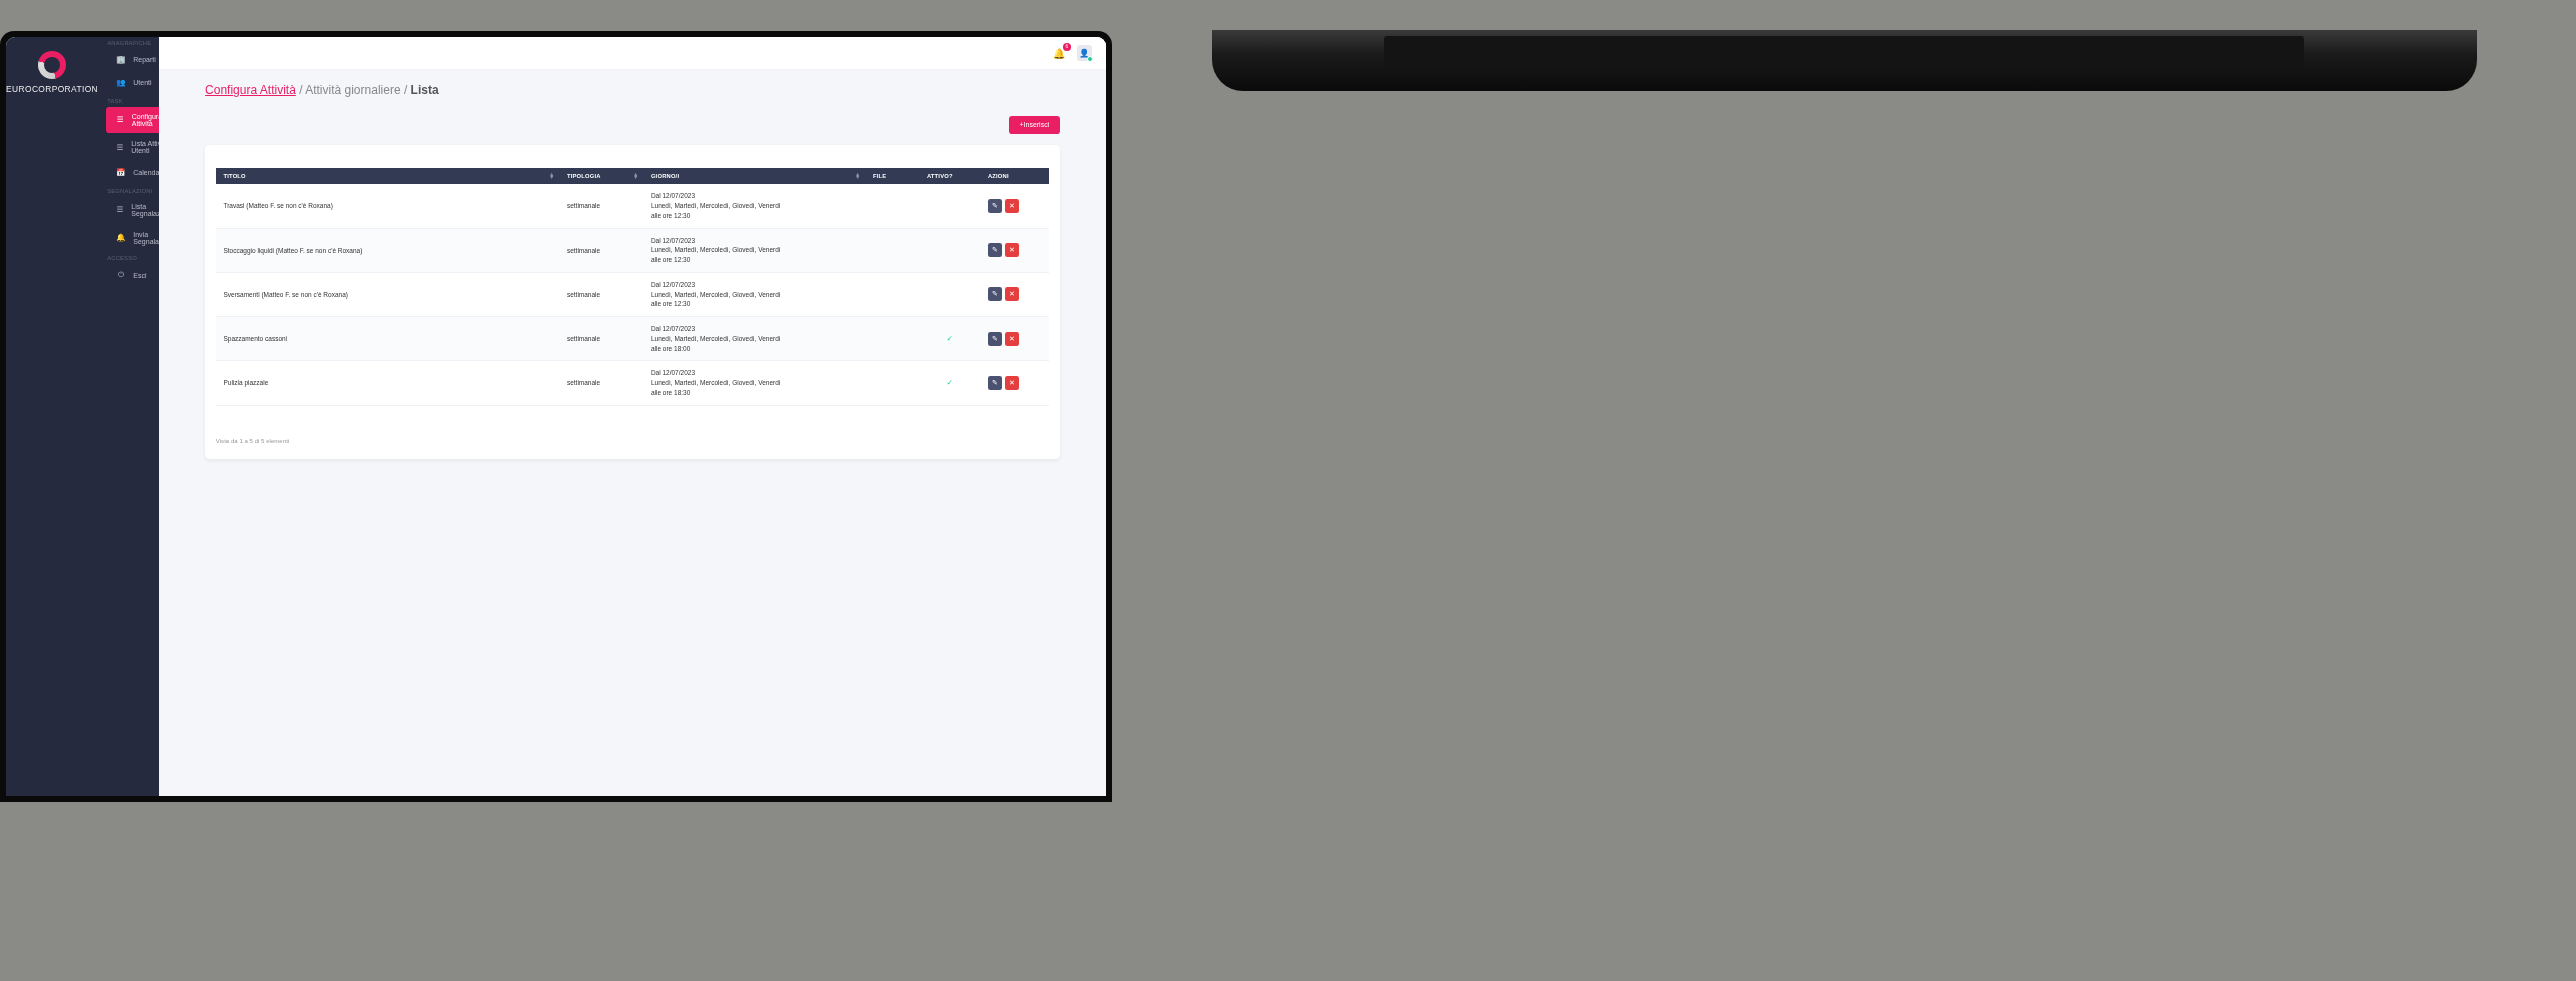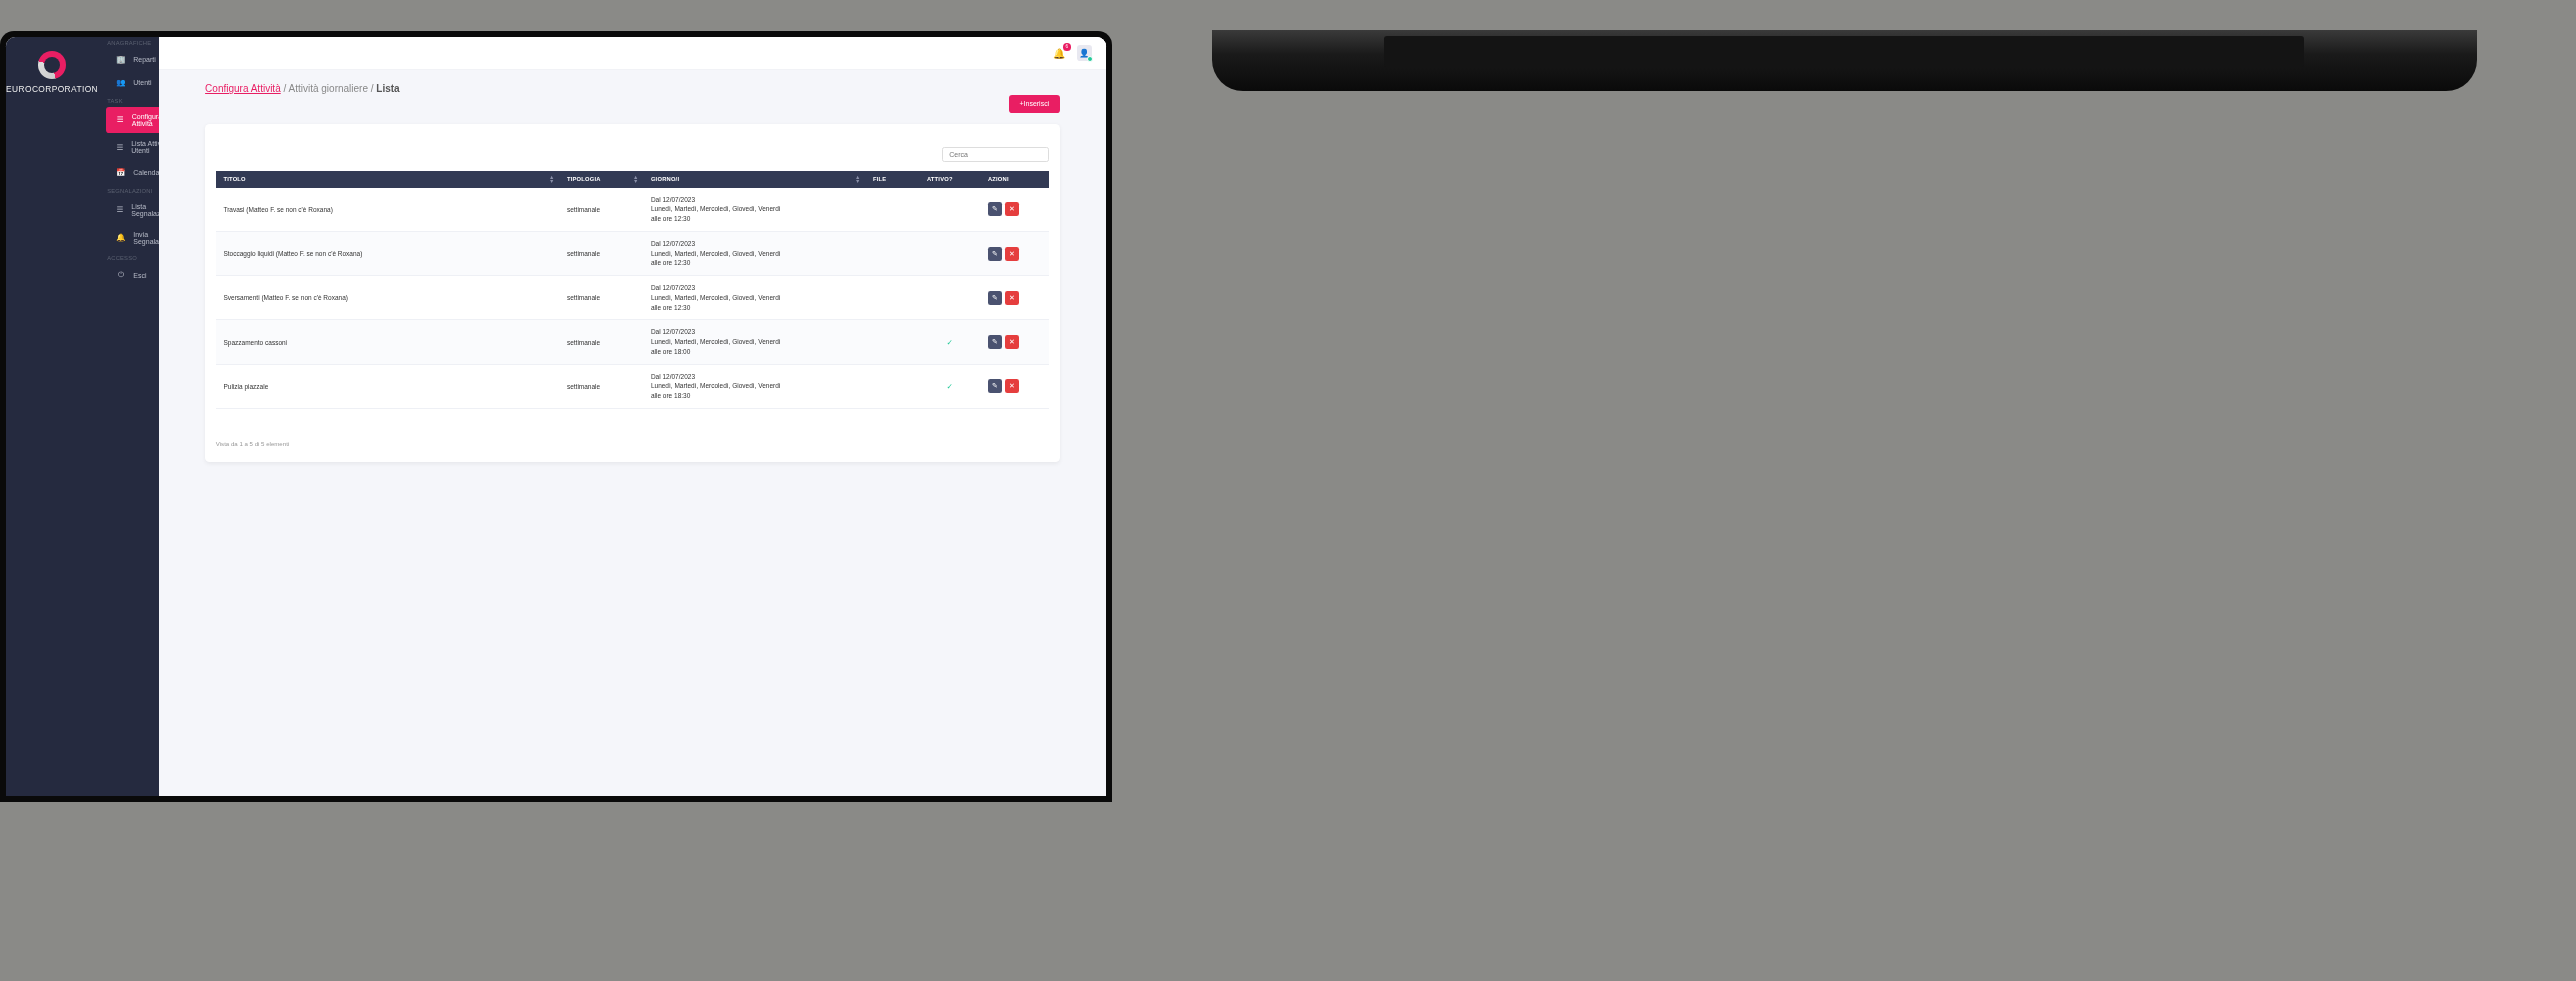--- a/index.html
+++ b/index.html
@@ -20,21 +20,21 @@
 .sidebar-footer{margin-top:auto;padding:7.7px 10.7px;font-size:5.8px;color:#7a7e90}
 .sidebar-footer .heart{color:#e91e63}
 .main{flex:1;background:#f5f6fa;display:flex;flex-direction:column;position:relative;min-width:0}
 .topbar{height:32px;background:#fff;display:flex;justify-content:flex-end;align-items:center;padding:0 14px;gap:10.7px;box-shadow:0 0.8px 1.5px rgba(0,0,0,.05)}
 .bell-wrap{position:relative}
 .bell-icon{font-size:10px;color:#555}
 .badge{position:absolute;top:-3.1px;right:-4.6px;background:#e91e63;color:#fff;font-size:4.6px;border-radius:50%;width:7.7px;height:7.7px;display:flex;align-items:center;justify-content:center}
 .user-avatar{width:15.3px;height:15.3px;border-radius:3.1px;background:#e8e8f0;display:flex;align-items:center;justify-content:center;font-size:8.4px;color:#888;position:relative}
 .user-avatar::after{content:"";position:absolute;bottom:-1.5px;right:-1.5px;width:4.6px;height:4.6px;background:#20c997;border-radius:50%;border:0.8px solid #fff}
 .content{padding:14px 46px 31px}
-.breadcrumb{font-size:10px;margin-bottom:1px;color:#888}
+.breadcrumb{font-size:12px;margin-bottom:19px;color:#888}
 .breadcrumb a{color:#e91e63;text-decoration:underline}
 .breadcrumb .cur{color:#555;font-weight:bold}
 .action-row{display:flex;justify-content:flex-end;margin-bottom:10.7px}
 .btn-insert{background:#e91e63;color:#fff;border:none;padding:5.4px 10.7px;font-size:7px;border-radius:3.1px;cursor:pointer}
 .card{background:#fff;border-radius:4.6px;box-shadow:0 1.5px 4.6px rgba(0,0,0,.06);padding:23px 10.7px 15.3px}
 .search-row{display:flex;justify-content:flex-end;margin-bottom:9.2px}
 .search-row input{border:0.8px solid #ddd;border-radius:2.3px;padding:3.1px 6.1px;font-size:7px;width:107px}
 table{width:100%;border-collapse:collapse;font-size:6.5px}
 thead th{background:#323a54;color:#fff;text-align:left;padding:5.4px 7.7px;font-weight:600;font-size:5.8px;letter-spacing:0.2px;position:relative}
 thead th .sort{position:absolute;right:4.6px;top:50%;transform:translateY(-50%);font-size:5.4px;color:#8a90a8;line-height:.6}
@@ -119,23 +119,20 @@
         <span>Attività giornaliere</span>
         <span> / </span>
         <span class="cur">Lista</span>
       </div>
 
       <div class="action-row">
         <button class="btn-insert">+Inserisci</button>
       </div>
 
       <div class="card">
-        <div class="search-row">
-          <input type="text" placeholder="Cerca" style="">
-        </div>
         <table>
           <thead>
             <tr>
               <th><span>TITOLO</span><span class="sort">▲<br>▼</span></th>
               <th style="width:84px"><span>TIPOLOGIA</span><span class="sort">▲<br>▼</span></th>
               <th style="width:222px"><span>GIORNO/I</span><span class="sort">▲<br>▼</span></th>
               <th style="width:54px"><span>FILE</span></th>
               <th style="width:61px"><span>ATTIVO?</span></th>
               <th style="width:69px"><span>AZIONI</span></th>
             </tr>

